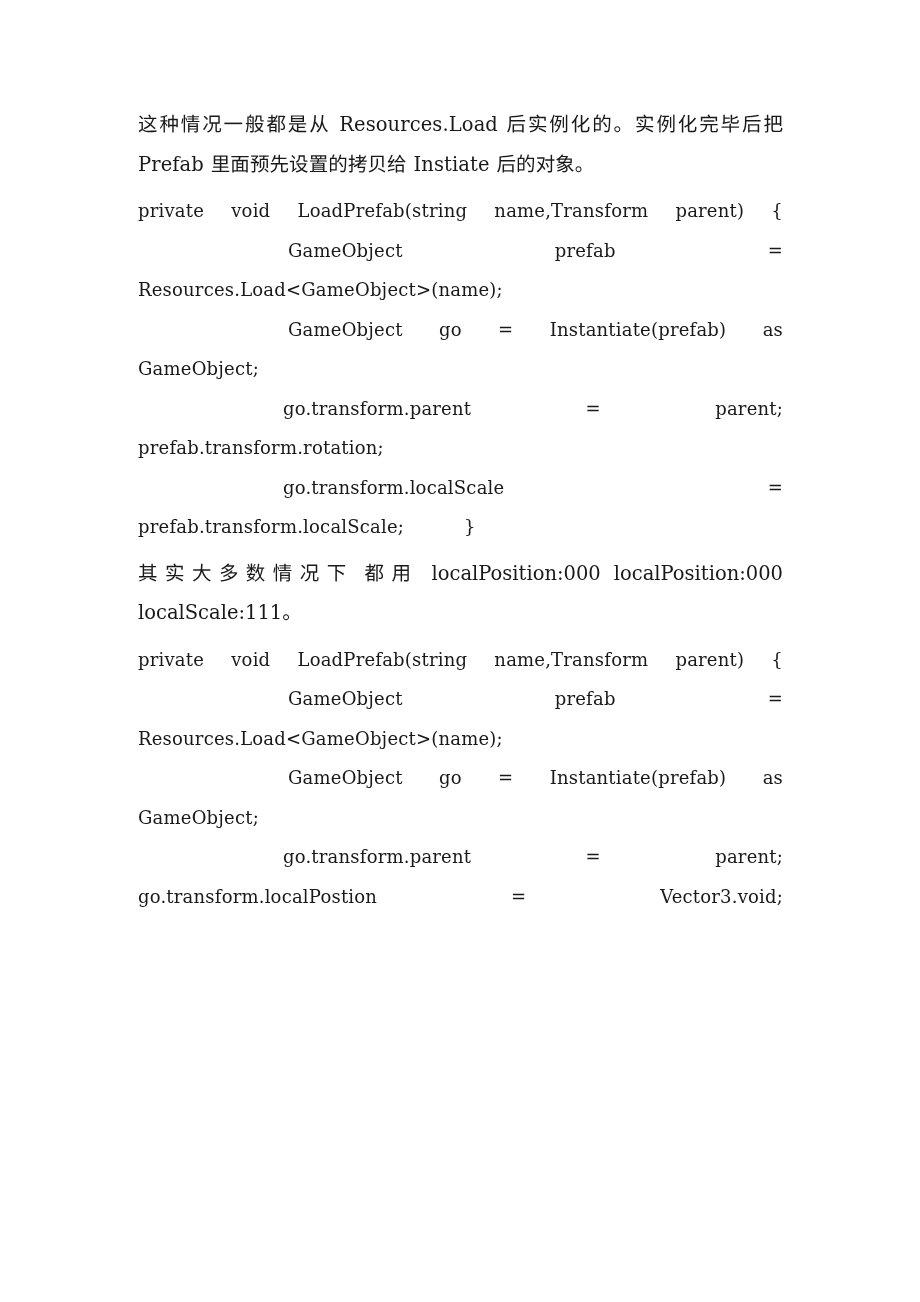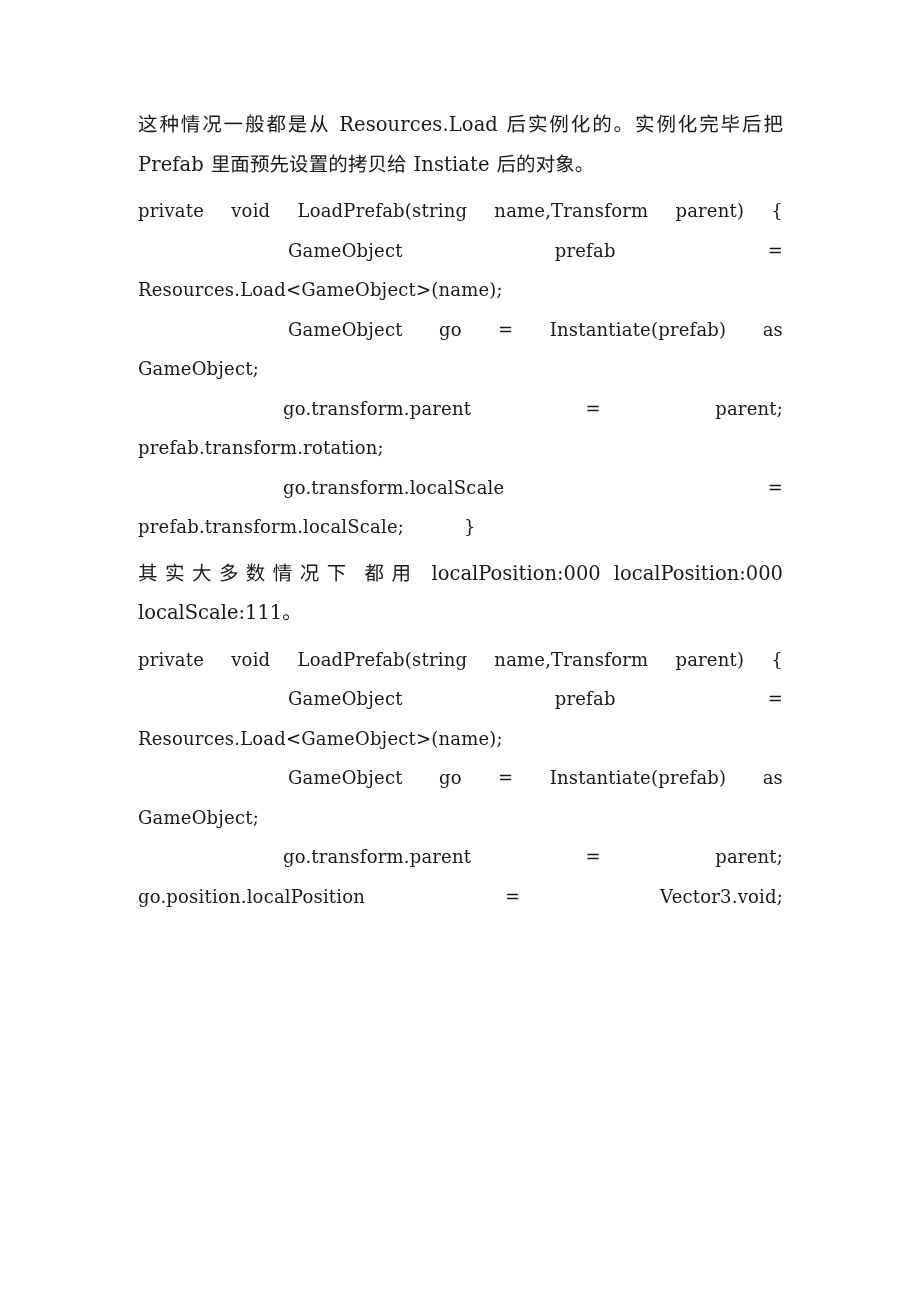--- a/index.html
+++ b/index.html
@@ -194,21 +194,21 @@
         <span class="mono">GameObject;</span>
       </div>
 
       <div class="code-line">
         <span class="indent-sm"></span><span class="mono">go.transform.parent</span>
         <span class="mono">=</span>
         <span class="mono">parent;</span>
       </div>
 
       <div class="code-line">
-        <span class="mono">go.position.localPosition</span>
+        <span class="mono">go.transform.localPostion</span>
         <span class="mono">=</span>
         <span class="mono">Vector3.void;</span>
       </div>
 
 
     </div>
 
   </div>
 </div>
 

